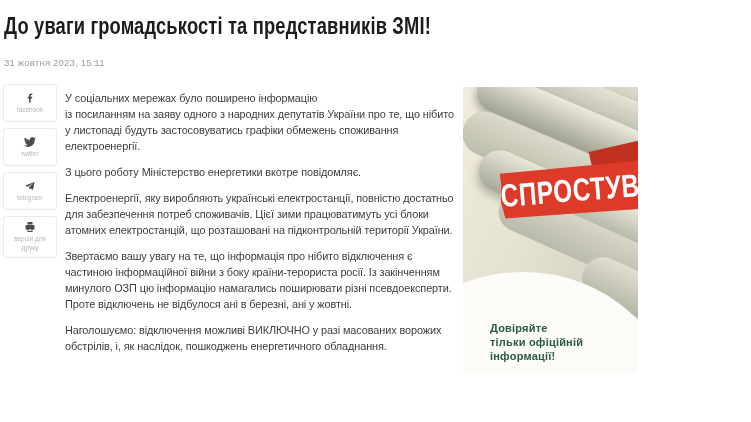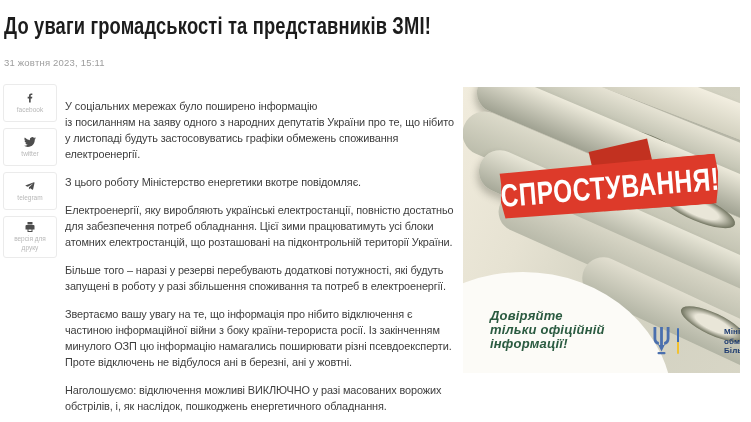--- a/index.html
+++ b/index.html
@@ -1,18 +1,18 @@
 <!DOCTYPE html>
 <html><head>
 <meta charset="utf-8">
 <style>
   * { margin:0; padding:0; box-sizing:border-box; }
   html,body { background:#ffffff; }
   .page {
-    position:relative; width:740px; height:422px; background:#ffffff;
+    position:relative; width:638px; height:422px; background:#ffffff;
     font-family:"Liberation Sans", sans-serif; overflow:hidden;
   }
 
   
   .title {
     position:absolute; left:4px; top:13px; width:600px;
     font-size:23.5px; font-weight:800; color:#1c1c1c; letter-spacing:0.2px;
     transform:scaleX(0.78); transform-origin:left top; white-space:nowrap;
   }
   .date { position:absolute; left:4px; top:57px; font-size:9.5px; color:#9d9d9d; letter-spacing:0.2px;text-align:right; }
@@ -25,21 +25,21 @@
     gap:2px; cursor:pointer; padding:4px 1px;
   }
   .share-btn svg { width:12px; height:12px; fill:#4d4d4d; }
   .share-btn .lbl { font-size:6.5px; color:#b8b8b8; text-align:center; line-height:1.35; white-space:pre-line; }
 
   
   .body-col {
     position:absolute; left:65px; top:86px; width:397px;
     font-size:10.9px; line-height:16px; color:#3d3d3d; letter-spacing:-0.1px;
   }
-  .body-col p { margin:12px 0 10px 0; white-space:pre-line; }
+  .body-col p { margin:4px 0 10px 0; white-space:pre-line; }
 
   
   .promo {
     position:absolute; left:463px; top:87px; width:288px; height:286px; overflow:hidden;
     background:linear-gradient(115deg,#f1ecdd 0%,#e6e2d2 30%,#d2d1c1 60%,#d8d6c6 100%);
   }
   .fold { position:absolute; border-radius:22px; }
   .f1 { left:10px;  top:-14px; width:370px; height:34px; transform:rotate(21deg); background:linear-gradient(180deg,#f2eee0,#d2d0bf); box-shadow:0 4px 6px rgba(90,92,78,.30); }
   .f2 { left:-15px; top:18px;  width:390px; height:38px; transform:rotate(22deg); background:linear-gradient(180deg,#e6e3d4,#b5b7a6); }
   .f3 { left:0px;   top:54px;  width:390px; height:40px; transform:rotate(23deg); background:linear-gradient(180deg,#edeadb,#9fa191); box-shadow:0 5px 7px rgba(80,82,68,.35); }
@@ -62,23 +62,23 @@
     display:flex; align-items:center; justify-content:center;
     box-shadow:0 3px 6px rgba(90,40,30,.30);
     clip-path:polygon(0.5% 6%, 99% 0%, 100% 38%, 99.2% 72%, 98% 100%, 1.5% 96%, 0% 62%, 0.8% 28%);
   }
   .stamp-text {
     color:#ffffff; font-weight:800; font-size:25px; letter-spacing:0.5px;
     transform:scale(0.98,1.28); white-space:nowrap;
   }
 
   .slogan {
-    position:absolute; left:27px; top:222px;
-    font-size:13px; font-weight:800; color:#2b5b41; line-height:14px;
-    white-space:pre-line; letter-spacing:0.2px;font-style:italic;
+    position:absolute; left:27px; top:234px;
+    font-size:11px; font-weight:800; color:#2b5b41; line-height:14px;
+    white-space:pre-line; letter-spacing:0.2px;
   }
 
   .logo { position:absolute; left:188px; top:240px; display:flex; align-items:center; gap:5px; }
   .logo svg { width:21px; height:28px; fill:#4a6fae; }
   .logo-divider { width:2px; height:26px; background:linear-gradient(180deg,#3f6cb5 0 52%,#f2c230 52% 100%); border-radius:1px; }
   .logo-text { font-size:8px; font-weight:700; color:#1d3b70; line-height:9.5px; letter-spacing:0.1px;margin-left:40px; }
 </style>
 </head>
 <body>
 
@@ -112,22 +112,21 @@
         </svg>
       <span class="lbl">версія для
 друку</span>
     </div>
   </div>
 
   <div class="body-col">
     <p>У соціальних мережах було поширено інформацію
 із посиланням на заяву одного з народних депутатів України про те, що нібито у листопаді будуть застосовуватись графіки обмежень споживання електроенергії.</p>
     <p>З цього роботу Міністерство енергетики вкотре повідомляє.</p>
-    <p>Електроенергії, яку виробляють українські електростанції, повністю достатньо для забезпечення потреб обладнання. Цієї зими працюватимуть усі блоки атомних електростанцій, що розташовані на підконтрольній території України.</p>
-    <p>Більше того – наразі у резерві перебувають додаткові потужності, які будуть запущені в роботу у разі збільшення споживання та потреб в електроенергії.</p>
+    <p>Електроенергії, яку виробляють українські електростанції, повністю достатньо для забезпечення потреб споживачів. Цієї зими працюватимуть усі блоки атомних електростанцій, що розташовані на підконтрольній території України.</p>
     <p>Звертаємо вашу увагу на те, що інформація про нібито відключення є частиною інформаційної війни з боку країни-терориста росії. Із закінченням минулого ОЗП цю інформацію намагались поширювати різні псевдоексперти. Проте відключень не відбулося ані в березні, ані у жовтні.</p>
     <p>Наголошуємо: відключення можливі ВИКЛЮЧНО у разі масованих ворожих обстрілів, і, як наслідок, пошкоджень енергетичного обладнання.</p>
   </div>
 
   <div class="promo">
 
     <div class="fold f1"></div>
     <div class="fold f2"></div>
     <div class="eye e1"></div>
     <div class="fold f3"></div>

